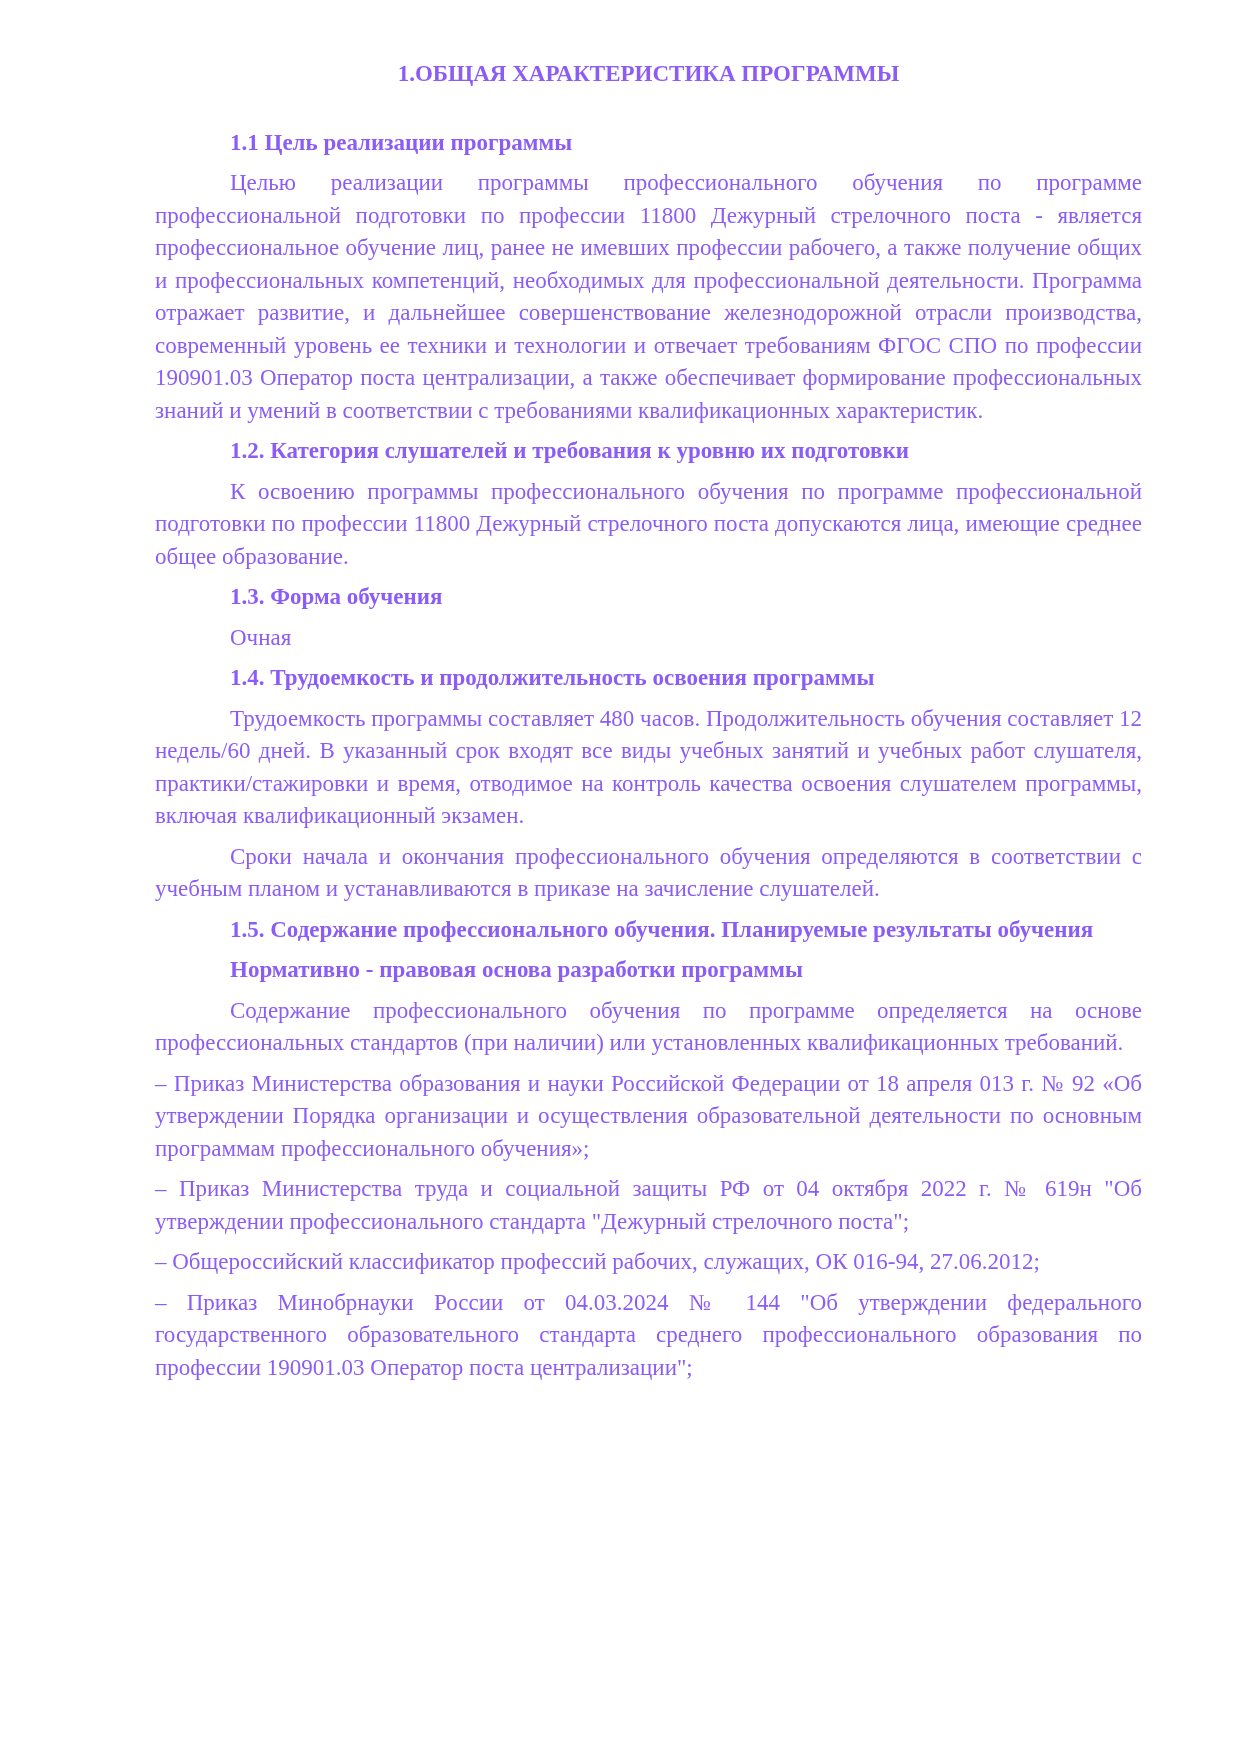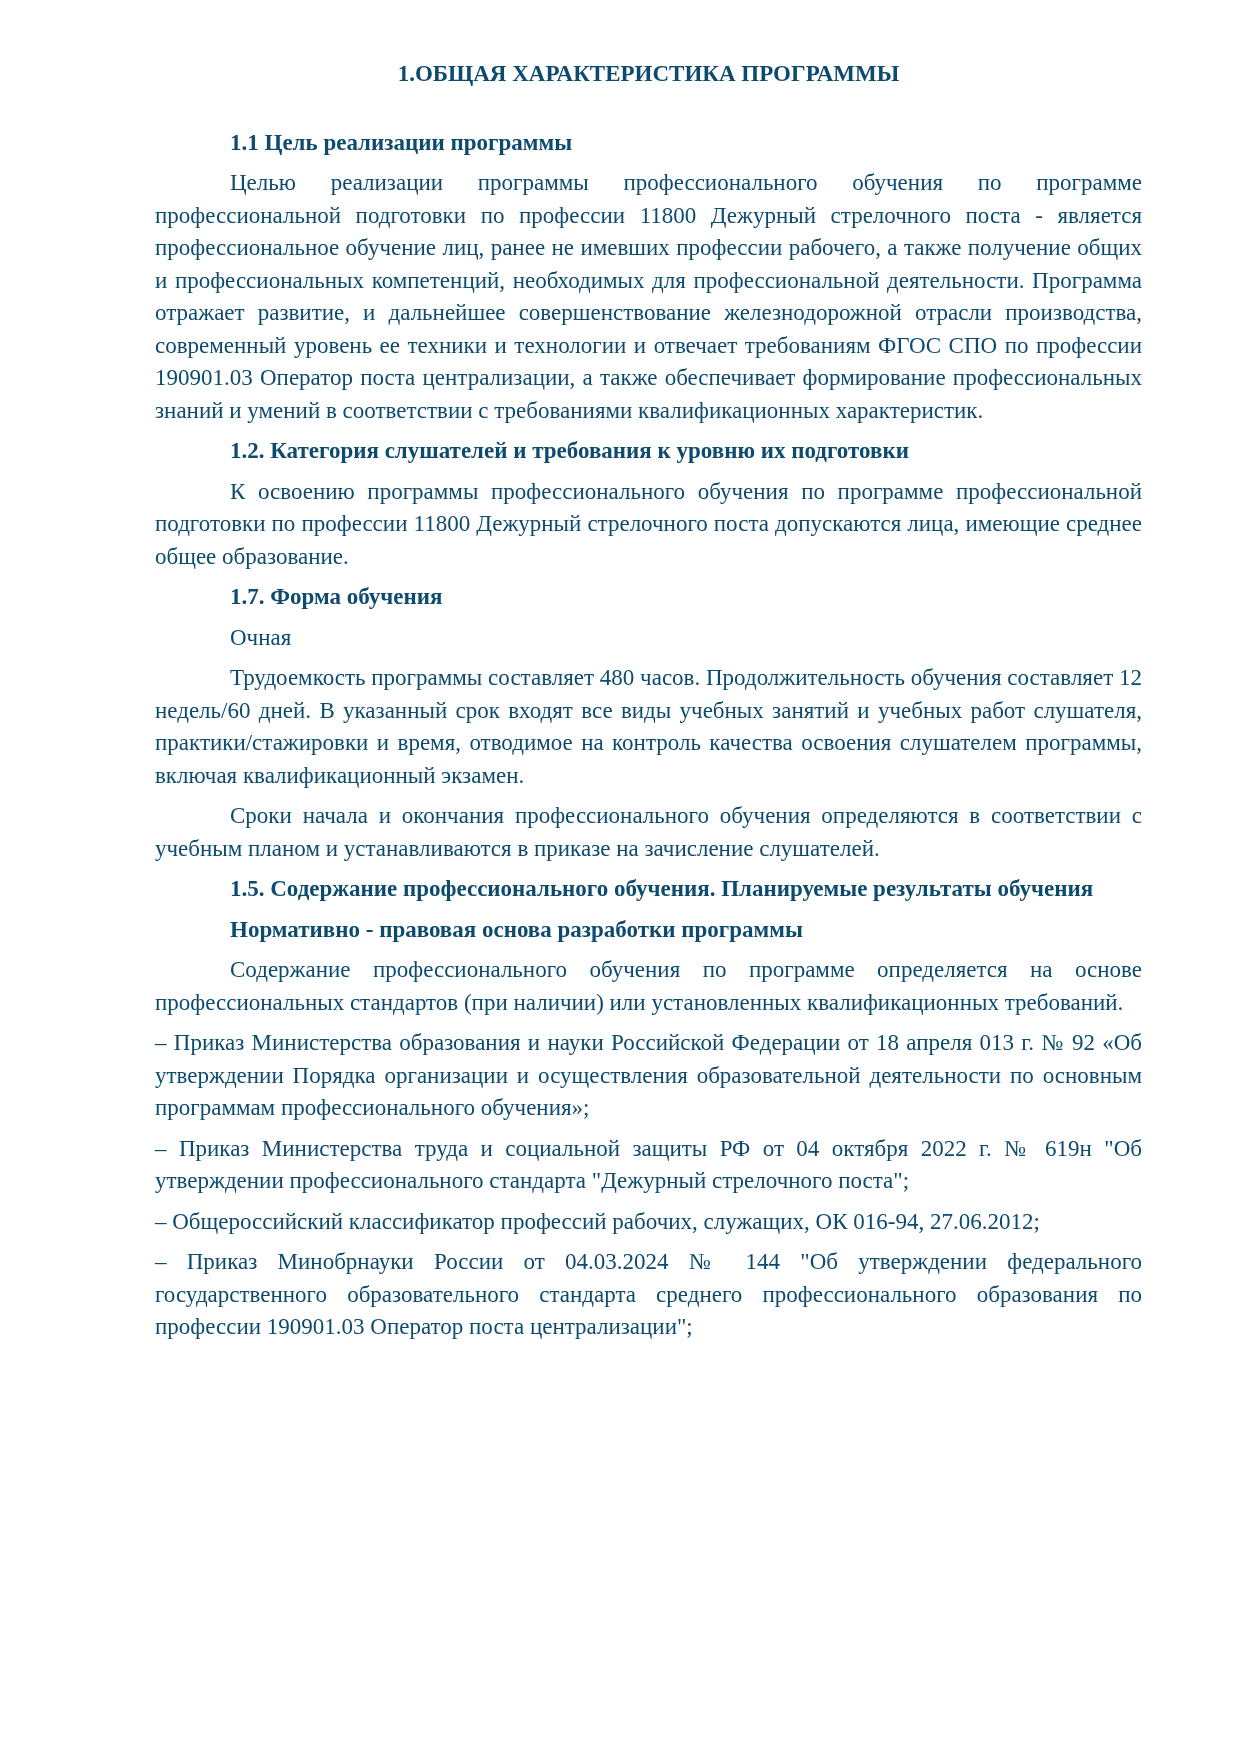--- a/index.html
+++ b/index.html
@@ -5,21 +5,21 @@
   html, body {
     margin: 0;
     padding: 0;
     background: #ffffff;
   }
   .page {
     position: relative;
     width: 1241px;
     height: 1754px;
     background: #ffffff;
-    color: #0c4a6e;
+    color: #8b5cf6;
     font-family: "Liberation Serif", "DejaVu Serif", serif;
     box-sizing: border-box;
     padding: 58px 91px 4px 147px;
     overflow: hidden;
   }
   .doc-title {
     font-size: 23px;
     line-height: 32.5px;
     font-weight: bold;
     text-align: center;
@@ -45,22 +45,23 @@
 </head>
 <body>
 
 <div class="page">
   <h1 class="doc-title">1.ОБЩАЯ ХАРАКТЕРИСТИКА ПРОГРАММЫ</h1>
 
   <p class="block heading">1.1 Цель реализации программы</p>
   <p class="block paragraph">Целью реализации программы профессионального обучения по программе профессиональной подготовки по профессии 11800 Дежурный стрелочного поста - является профессиональное обучение лиц, ранее не имевших профессии рабочего, а также получение общих и профессиональных компетенций, необходимых для профессиональной деятельности. Программа отражает развитие, и дальнейшее совершенствование железнодорожной отрасли производства, современный уровень ее техники и технологии и отвечает требованиям ФГОС СПО по профессии 190901.03 Оператор поста централизации, а также обеспечивает формирование профессиональных знаний и умений в соответствии с требованиями квалификационных характеристик.</p>
   <p class="block heading">1.2. Категория слушателей и требования к уровню их подготовки</p>
   <p class="block paragraph">К освоению программы профессионального обучения по программе профессиональной подготовки по профессии 11800 Дежурный стрелочного поста допускаются лица, имеющие среднее общее образование.</p>
-  <p class="block heading">1.7. Форма обучения</p>
+  <p class="block heading">1.3. Форма обучения</p>
   <p class="block paragraph">Очная</p>
+  <p class="block heading">1.4. Трудоемкость и продолжительность освоения программы</p>
   <p class="block paragraph">Трудоемкость программы составляет 480 часов. Продолжительность обучения составляет 12 недель/60 дней. В указанный срок входят все виды учебных занятий и учебных работ слушателя, практики/стажировки и время, отводимое на контроль качества освоения слушателем программы, включая квалификационный экзамен.</p>
   <p class="block paragraph">Сроки начала и окончания профессионального обучения определяются в соответствии с учебным планом и устанавливаются в приказе на зачисление слушателей.</p>
   <p class="block heading">1.5. Содержание профессионального обучения. Планируемые результаты обучения</p>
   <p class="block heading">Нормативно - правовая основа разработки программы</p>
   <p class="block paragraph">Содержание профессионального обучения по программе определяется на основе профессиональных стандартов (при наличии) или установленных квалификационных требований.</p>
   <p class="block list-item">– Приказ Министерства образования и науки Российской Федерации от 18 апреля 013 г. № 92 «Об утверждении Порядка организации и осуществления образовательной деятельности по основным программам профессионального обучения»;</p>
   <p class="block list-item">– Приказ Министерства труда и социальной защиты РФ от 04 октября 2022 г. № 619н "Об утверждении профессионального стандарта "Дежурный стрелочного поста";</p>
   <p class="block list-item">– Общероссийский классификатор профессий рабочих, служащих, ОК 016-94, 27.06.2012;</p>
   <p class="block list-item">– Приказ Минобрнауки России от 04.03.2024 № 144 "Об утверждении федерального государственного образовательного стандарта среднего профессионального образования по профессии 190901.03 Оператор поста централизации";</p>
 </div>

